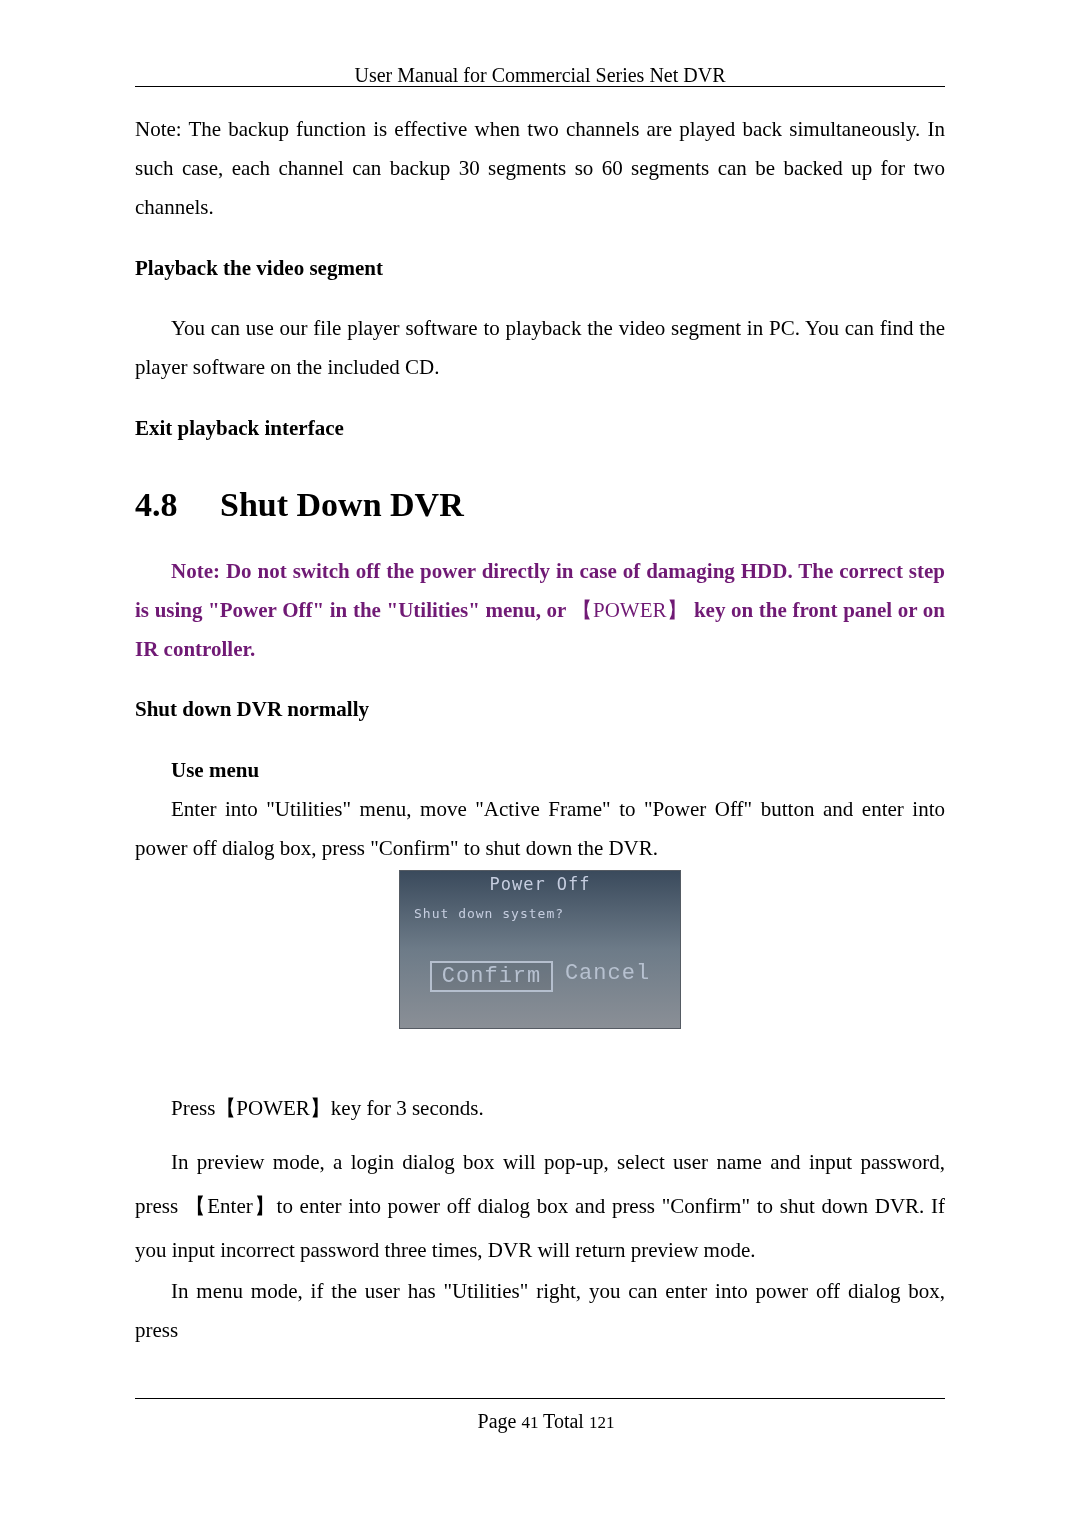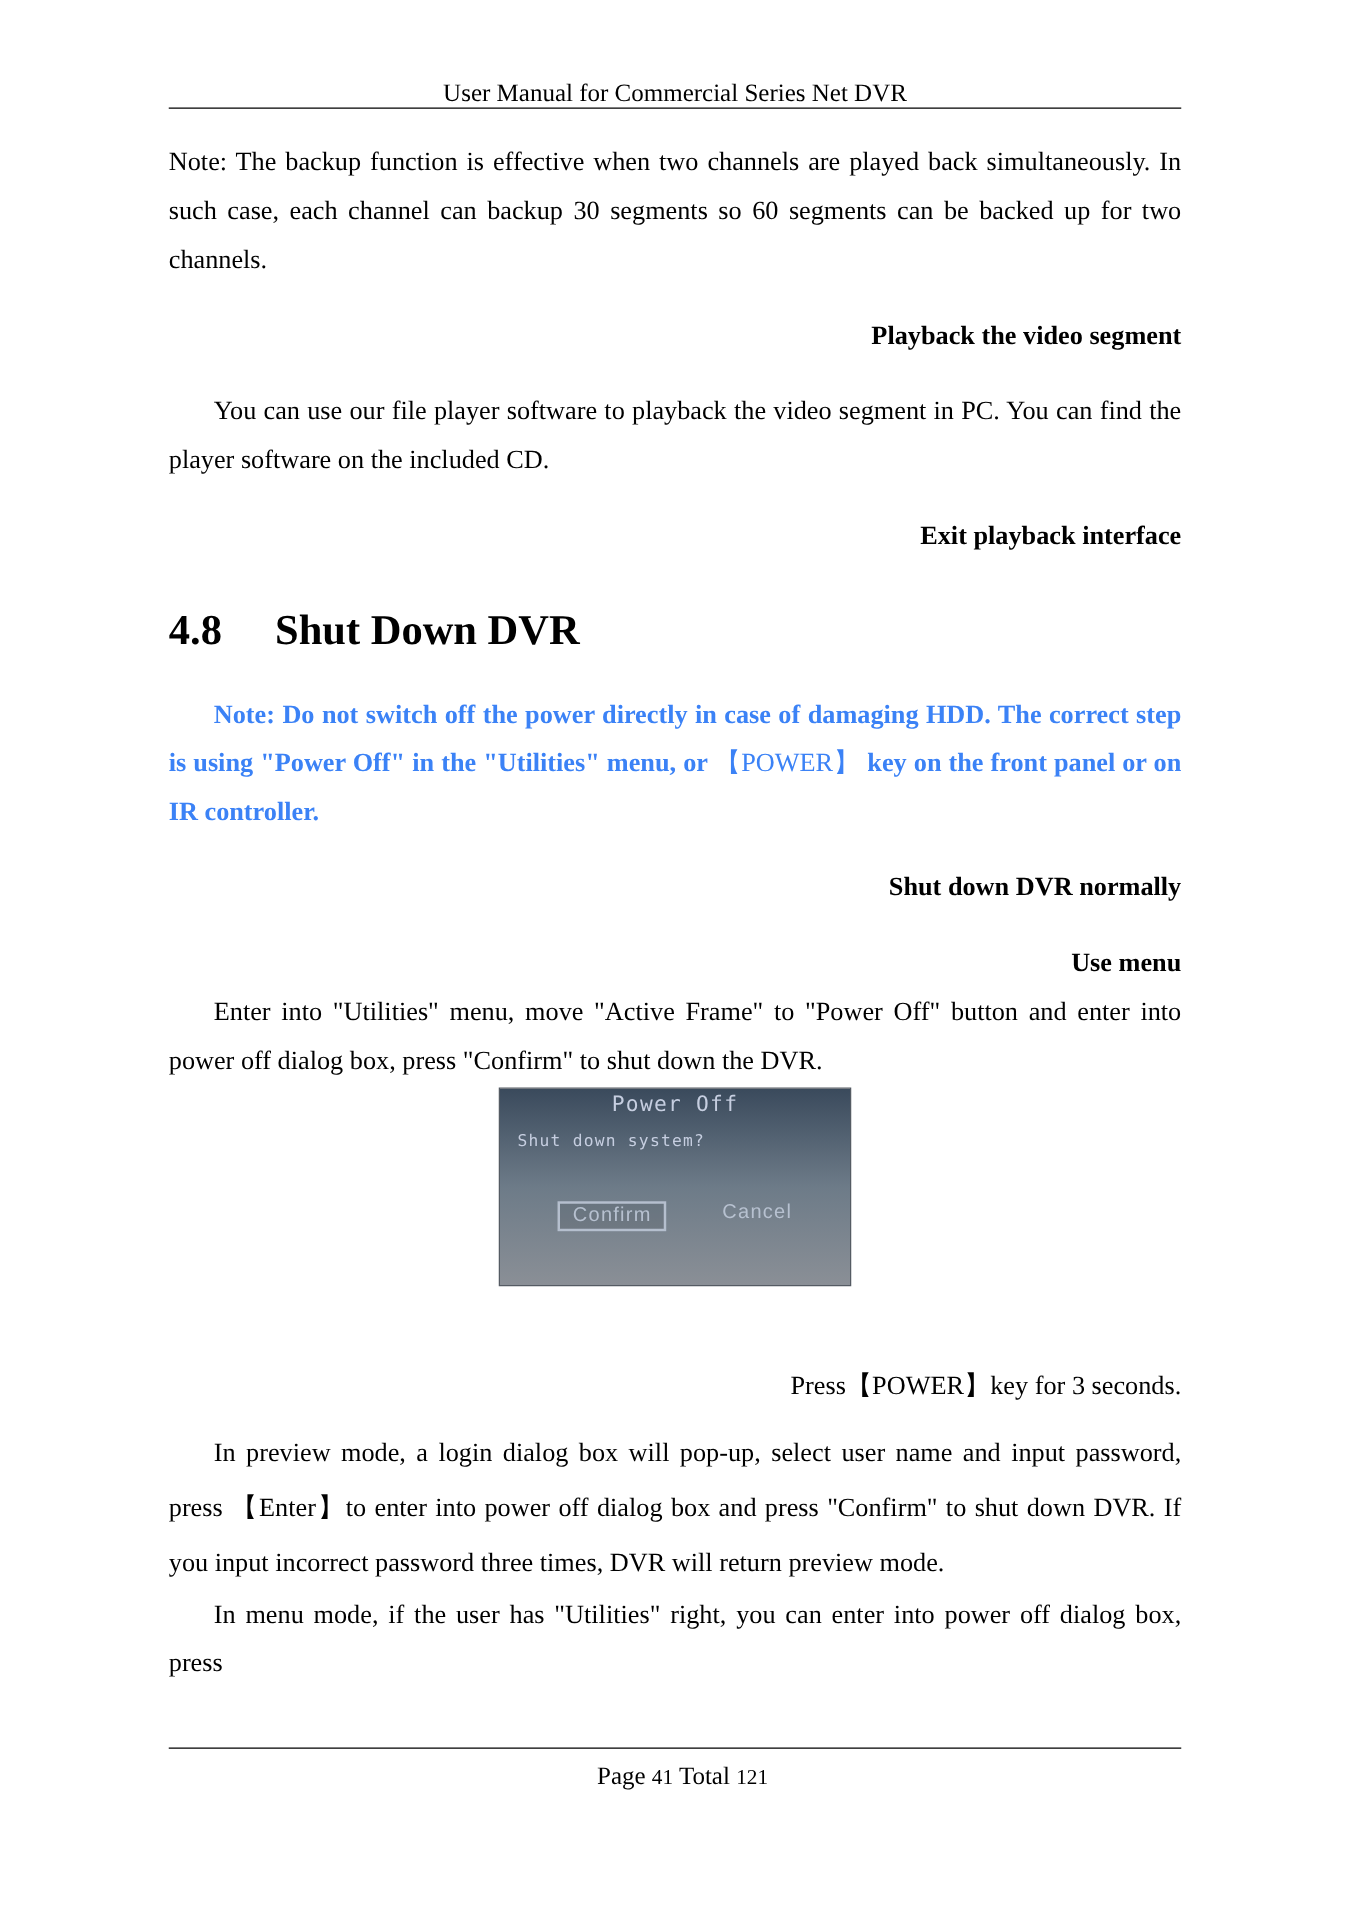--- a/index.html
+++ b/index.html
@@ -33,24 +33,24 @@
     border-top: 1.5px solid #000;
   }
   .content {
     position: absolute;
     left: 135px;
     right: 135px;
     top: 110px;
     bottom: 170px;
     font-size: 21px;
   }
-  .para { line-height: 1.85; margin: 0; text-align: right; }
+  .para { line-height: 1.85; margin: 0; }
   .indent { text-indent: 36px; }
   .bold { font-weight: bold; }
-  .red { color: #3b82f6; }
+  .red { color: #701a75; }
   .justify { text-align: justify; }
   .section-title {
     font-family: Liberation Serif, serif;
     font-weight: bold;
     font-size: 34px;
     margin-top: 16px;
     margin-bottom: 28px;
   }
   .gap { height: 22px; }
   .gap-small { height: 12px; }
@@ -86,22 +86,22 @@
     color: #c6cee0;
     letter-spacing: 1px;
   }
   .dialog-buttons {
     display: flex;
     justify-content: space-around;
     margin-top: 40px;
     padding: 0 24px;
   }
   .dialog-btn {
-    font-family: Liberation Sans, sans-serif;
-    font-size: 16px;
+    font-family: Liberation Mono, monospace;
+    font-size: 22px;
     color: #b7c1d0;
     letter-spacing: 1px;
   }
   .dialog-btn.confirm {
     border: 2px solid #b5bfce;
     padding: 1px 10px;
     background: rgba(0,0,0,0.08);
   }
   .footer-rule {
     position: absolute;

